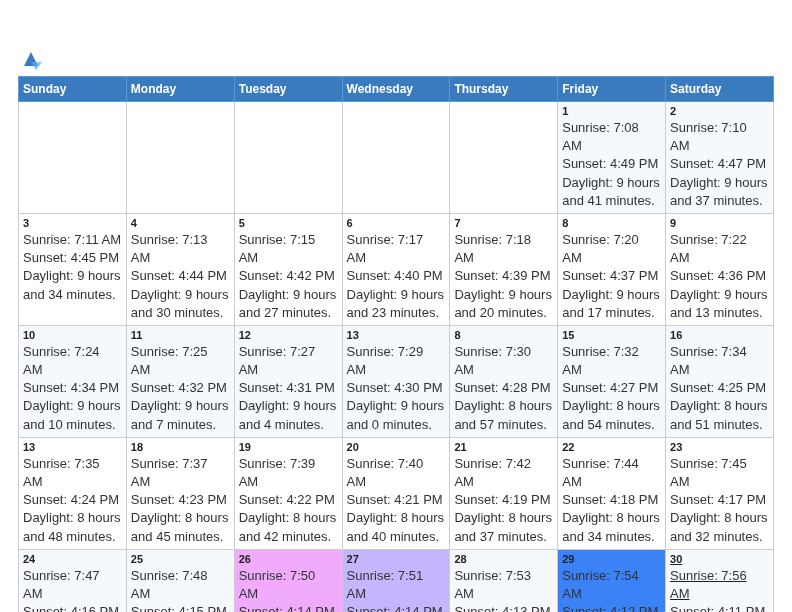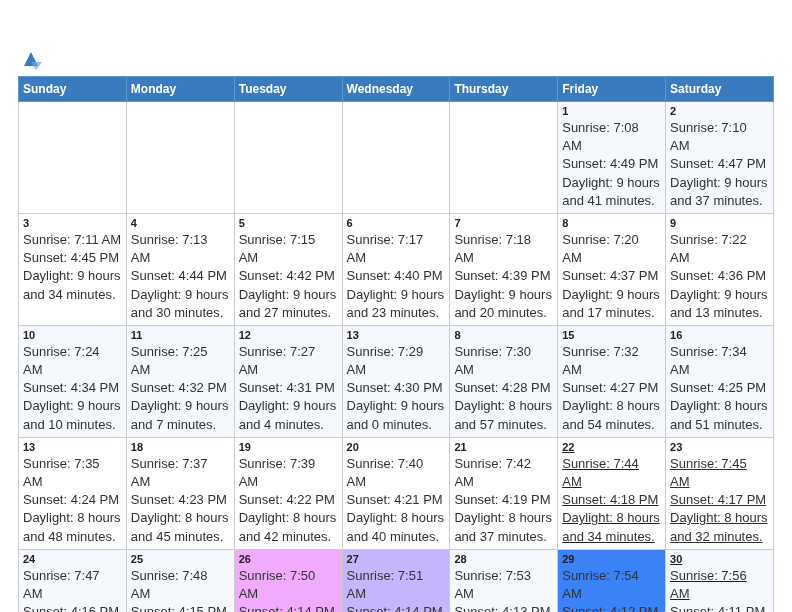--- a/index.html
+++ b/index.html
@@ -291,30 +291,30 @@
 Daylight: 8 hours
 and 40 minutes.</div>
           </td>
           <td style="background: rgb(255, 255, 255);">
             <span class="day-number">21</span>
             <div class="day-info" style="white-space: pre-line;">Sunrise: 7:42 AM
 Sunset: 4:19 PM
 Daylight: 8 hours
 and 37 minutes.</div>
           </td>
-          <td style="background: rgb(255, 255, 255); text-decoration: underline;">
+          <td style="background: rgb(255, 255, 255);">
             <span class="day-number">22</span>
             <div class="day-info" style="white-space: pre-line;">Sunrise: 7:44 AM
 Sunset: 4:18 PM
 Daylight: 8 hours
 and 34 minutes.</div>
           </td>
           <td style="background: rgb(255, 255, 255);">
             <span class="day-number">23</span>
-            <div class="day-info" style="white-space: pre-line; text-decoration: underline;">Sunrise: 7:45 AM
+            <div class="day-info" style="white-space: pre-line;">Sunrise: 7:45 AM
 Sunset: 4:17 PM
 Daylight: 8 hours
 and 32 minutes.</div>
           </td>
         </tr>
         <tr>
           <td style="background: rgb(245, 248, 252);">
             <span class="day-number">24</span>
             <div class="day-info" style="white-space: pre-line;">Sunrise: 7:47 AM
 Sunset: 4:16 PM

